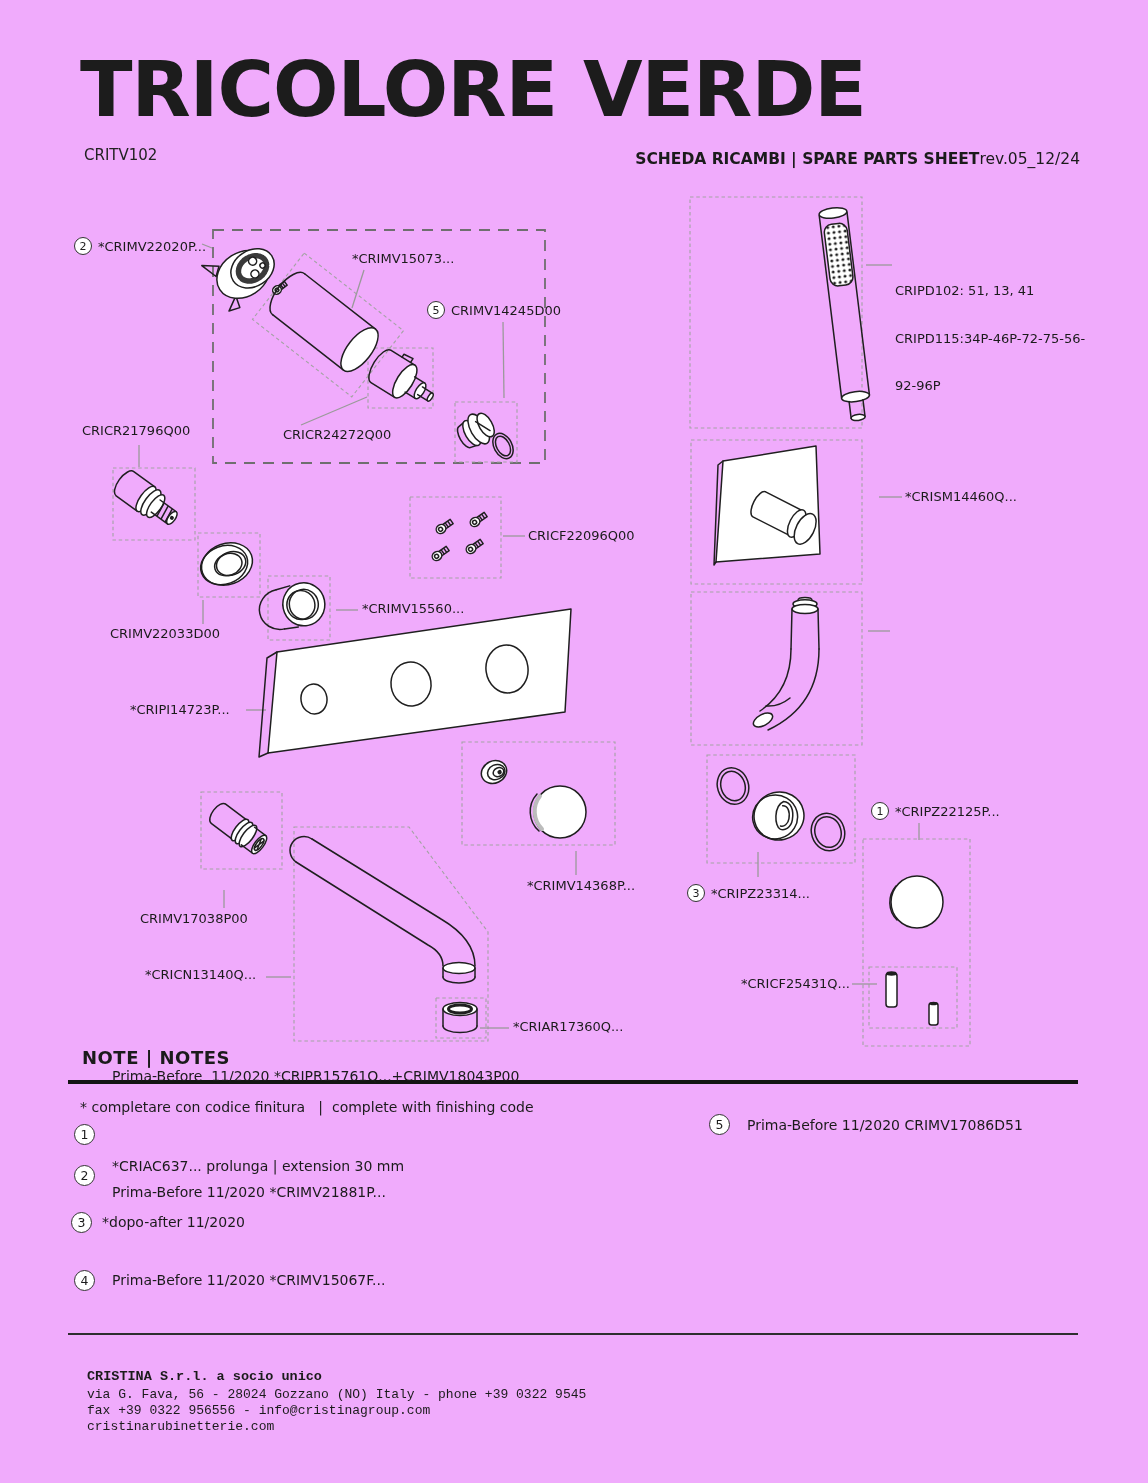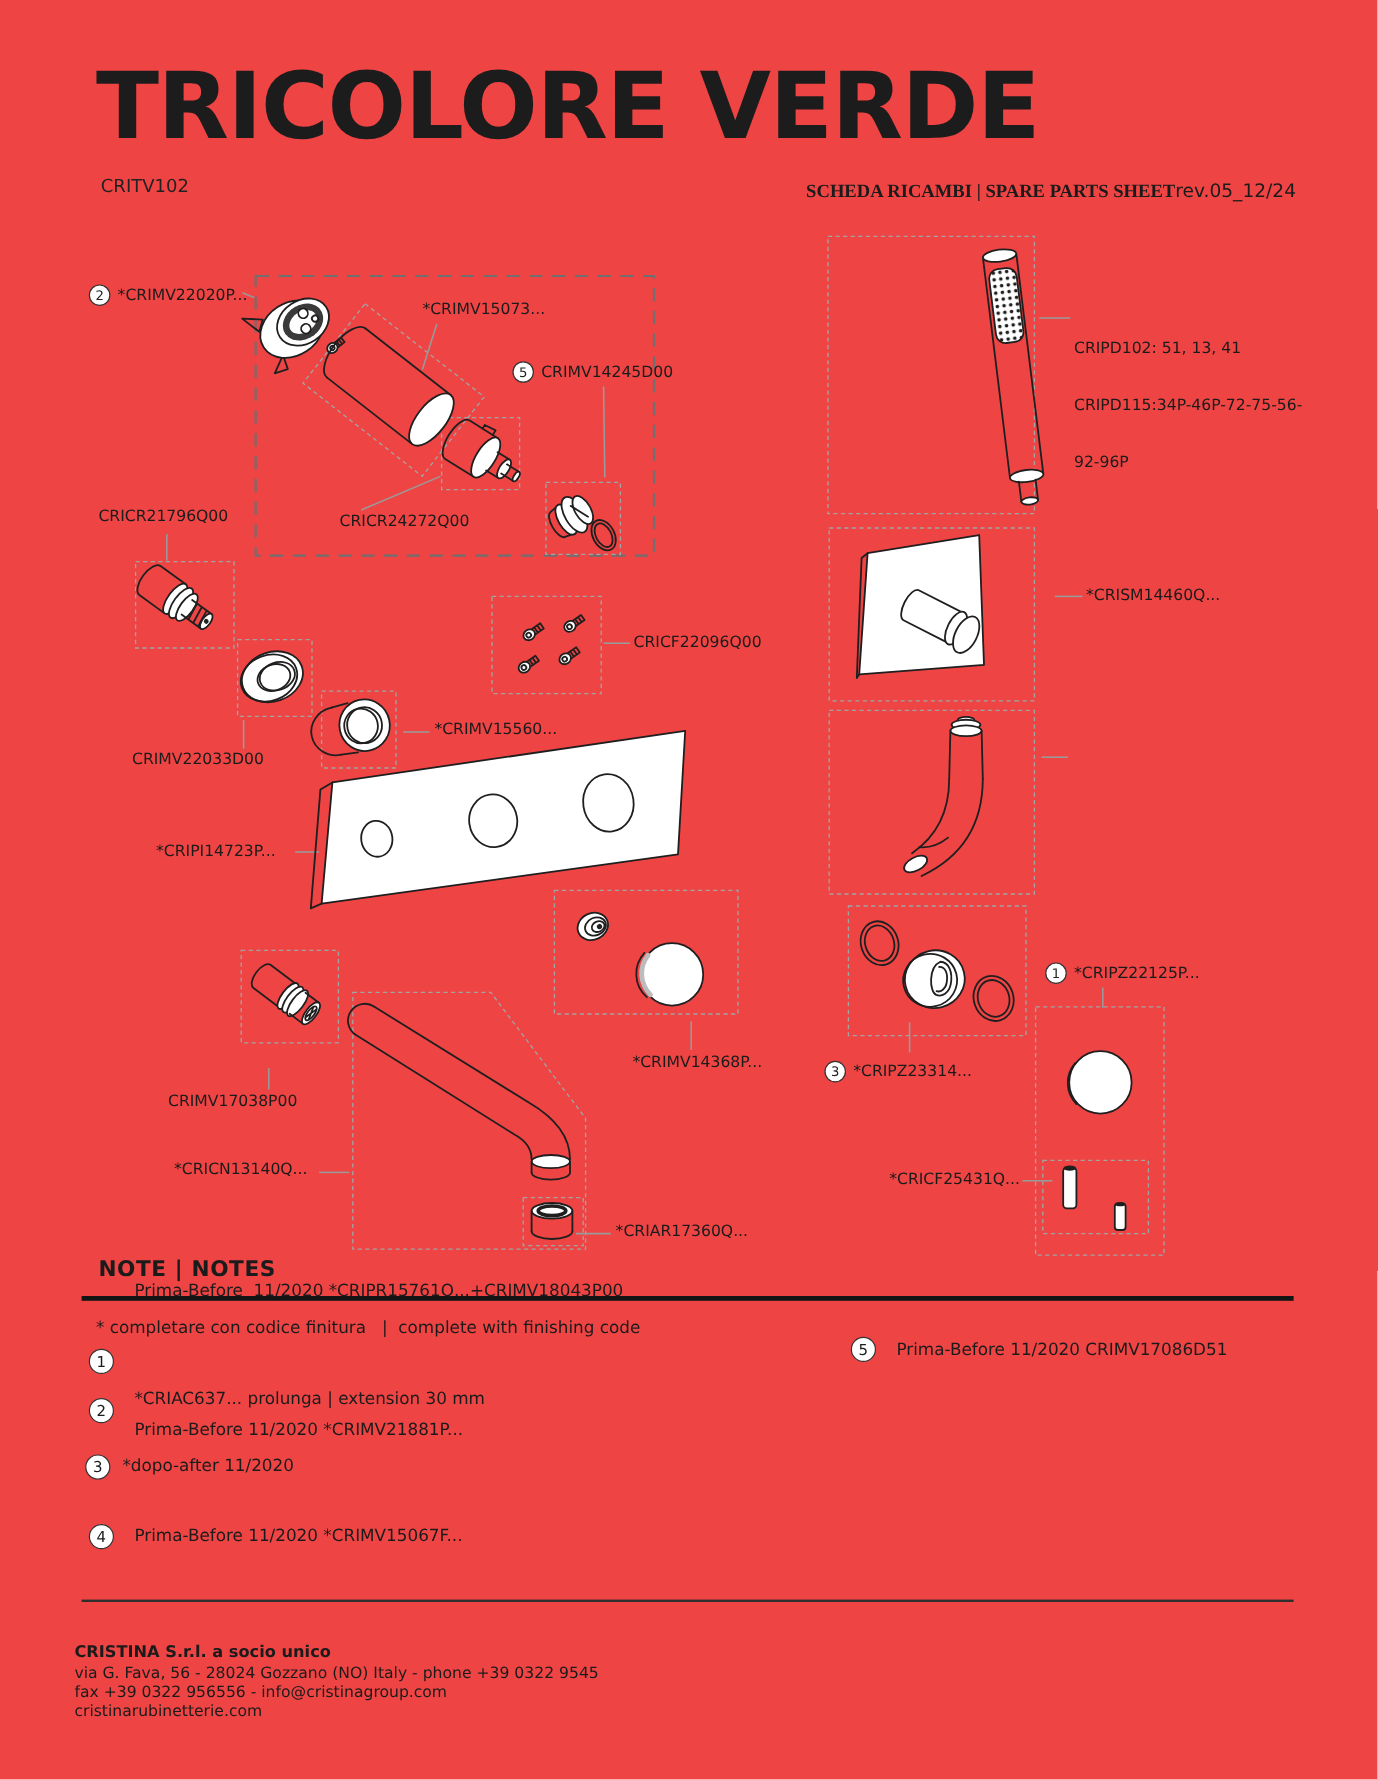--- a/index.html
+++ b/index.html
@@ -1,43 +1,43 @@
 <!DOCTYPE html>
 <html><head>
 <meta charset="utf-8">
 <style>
   html,body{margin:0;padding:0;background:#ffffff;}
-  .page{position:relative;width:1148px;height:1483px;background:#ef4444;
+  .page{position:relative;width:1148px;height:1483px;background:#f0abfc;
         font-family:"DejaVu Sans",sans-serif;color:#1b1b1b;overflow:hidden;}
   svg{position:absolute;left:0;top:0;pointer-events:none;}
 
   .title{position:absolute;left:80px;top:50px;font-size:77px;font-weight:bold;
          letter-spacing:-1px;line-height:1.05;white-space:pre;color:#1c1c1c;}
   .pcode{position:absolute;left:84px;top:146px;font-size:15px;color:#222;}
   .sheet-row{position:absolute;right:68px;top:150px;font-size:15.5px;white-space:pre;}
-  .sheet-row .b{font-weight:bold;font-family:Liberation Serif, serif;}
+  .sheet-row .b{font-weight:bold;}
 
   .plabel{position:absolute;font-size:13px;white-space:pre;display:flex;
           align-items:center;gap:6px;color:#1b1b1b;}
   .plabel .txt{white-space:pre;}
   .ncircle{display:inline-flex;width:16px;height:16px;border:1.2px solid #333;
            border-radius:50%;align-items:center;justify-content:center;
            font-size:11px;line-height:1;flex:none;color:#222;background:#fff;}
   .ml{position:absolute;font-size:13px;white-space:pre;}
   .ml div{line-height:17.5px;}
 
   .note-head{position:absolute;left:82px;top:1047px;font-size:18px;font-weight:bold;
              letter-spacing:.5px;}
   .rule-thick{position:absolute;left:68px;top:1080px;width:1010px;height:4px;background:#141414;}
   .note-line{position:absolute;font-size:14px;white-space:pre;color:#1b1b1b;text-align:right;}
   .note-circle{position:absolute;width:19px;height:19px;border:1.3px solid #333;
                border-radius:50%;display:flex;align-items:center;justify-content:center;
                font-size:12.5px;background:#fff;}
   .rule-thin{position:absolute;left:68px;top:1333px;width:1010px;height:2px;background:#2e2e2e;}
-  .f-line{position:absolute;left:62px;font-size:13px;color:#1b1b1b;white-space:pre;}
+  .f-line{position:absolute;left:87px;font-size:13px;color:#1b1b1b;white-space:pre;font-family:Liberation Mono, monospace;}
   .f-bold{font-weight:bold;font-size:13.5px;}
 </style>
 </head>
 <body>
 
 <div class="page">
 
   <div class="title">TRICOLORE VERDE</div>
   <div class="pcode">CRITV102</div>
   <div class="sheet-row"><span class="b">SCHEDA RICAMBI | SPARE PARTS SHEET</span><span>rev.05_12/24</span></div>

